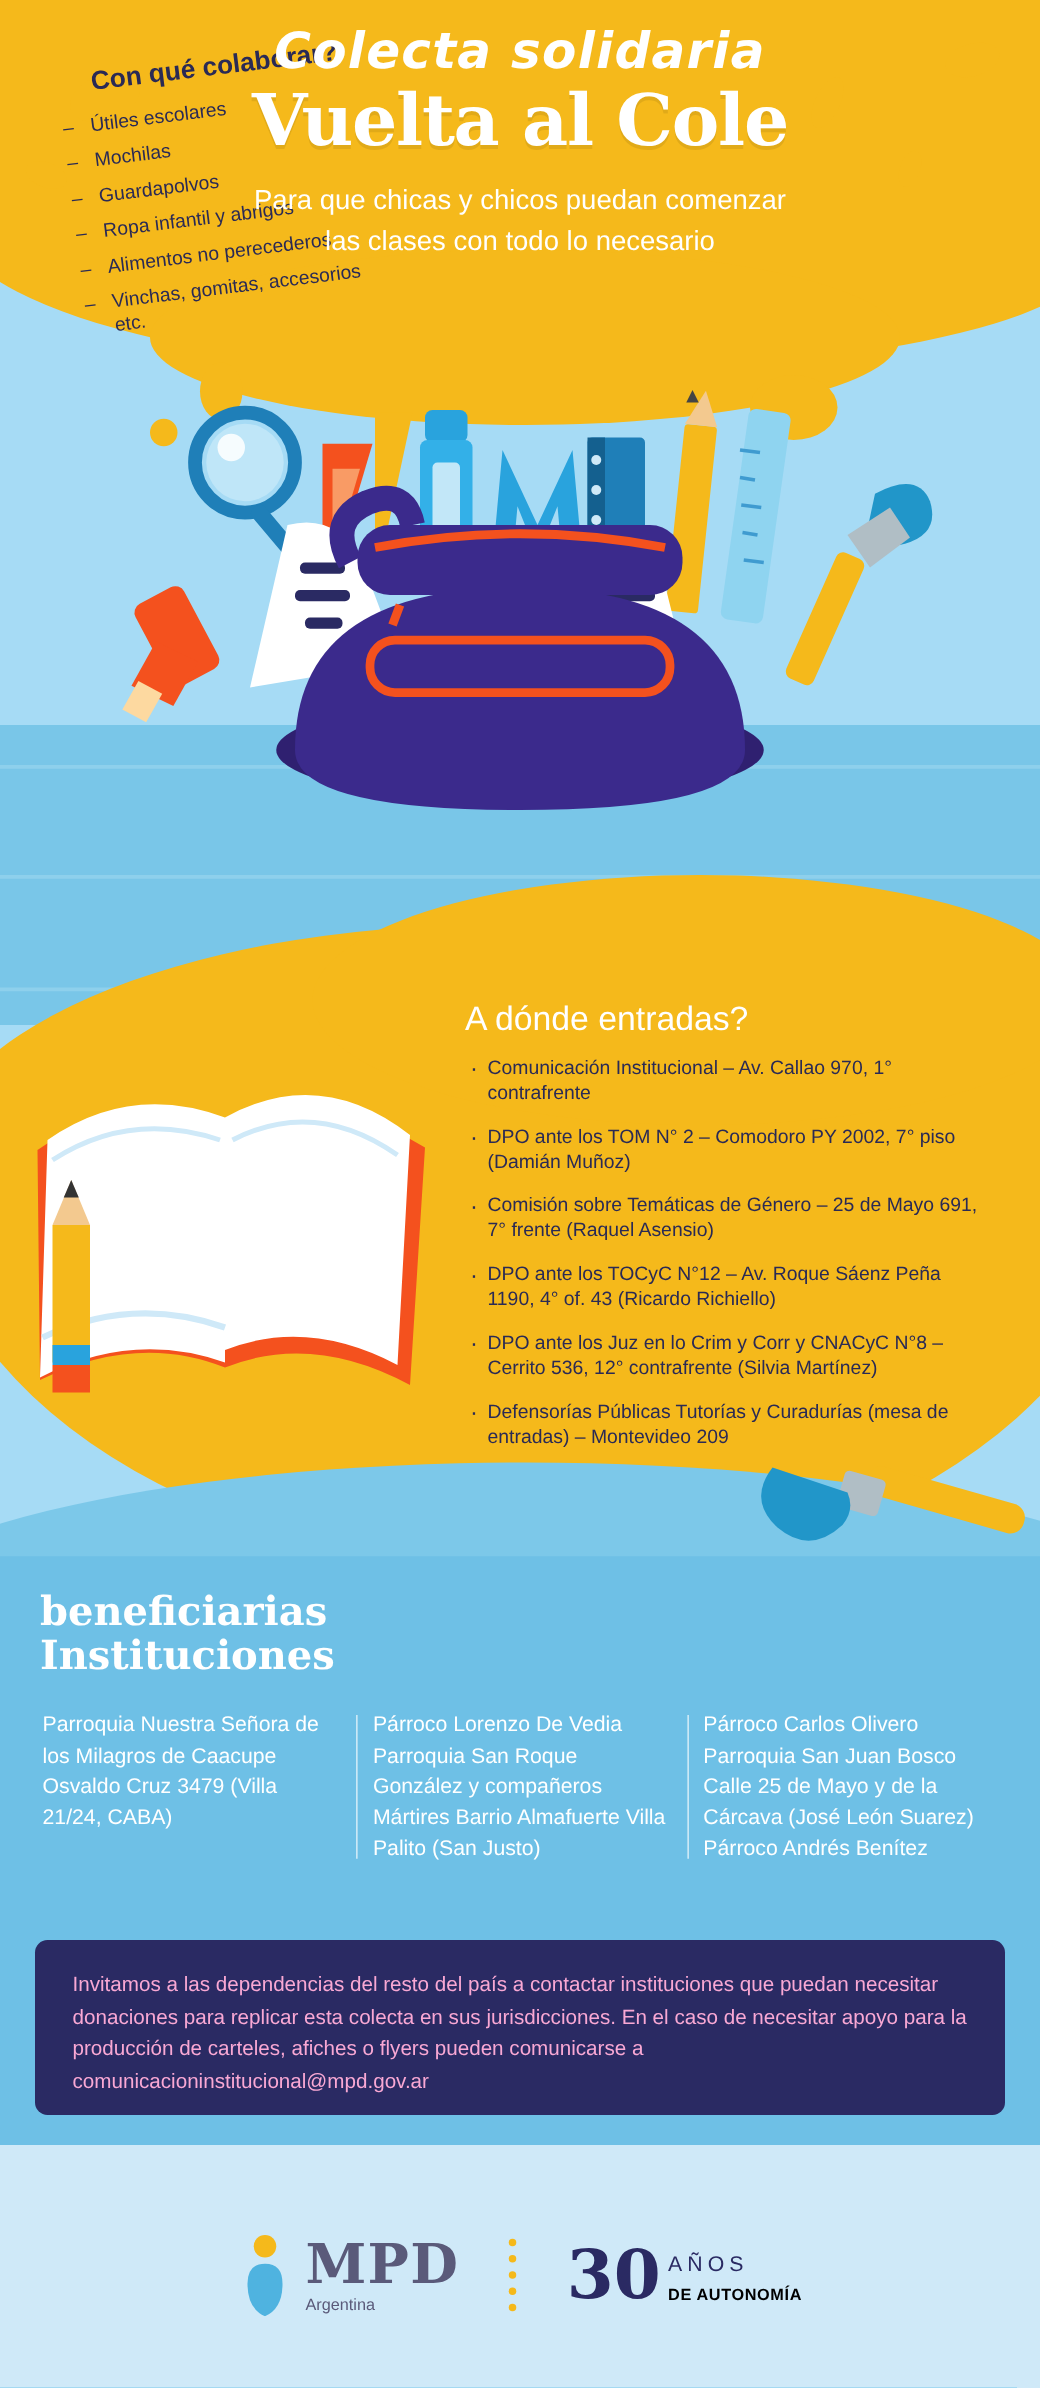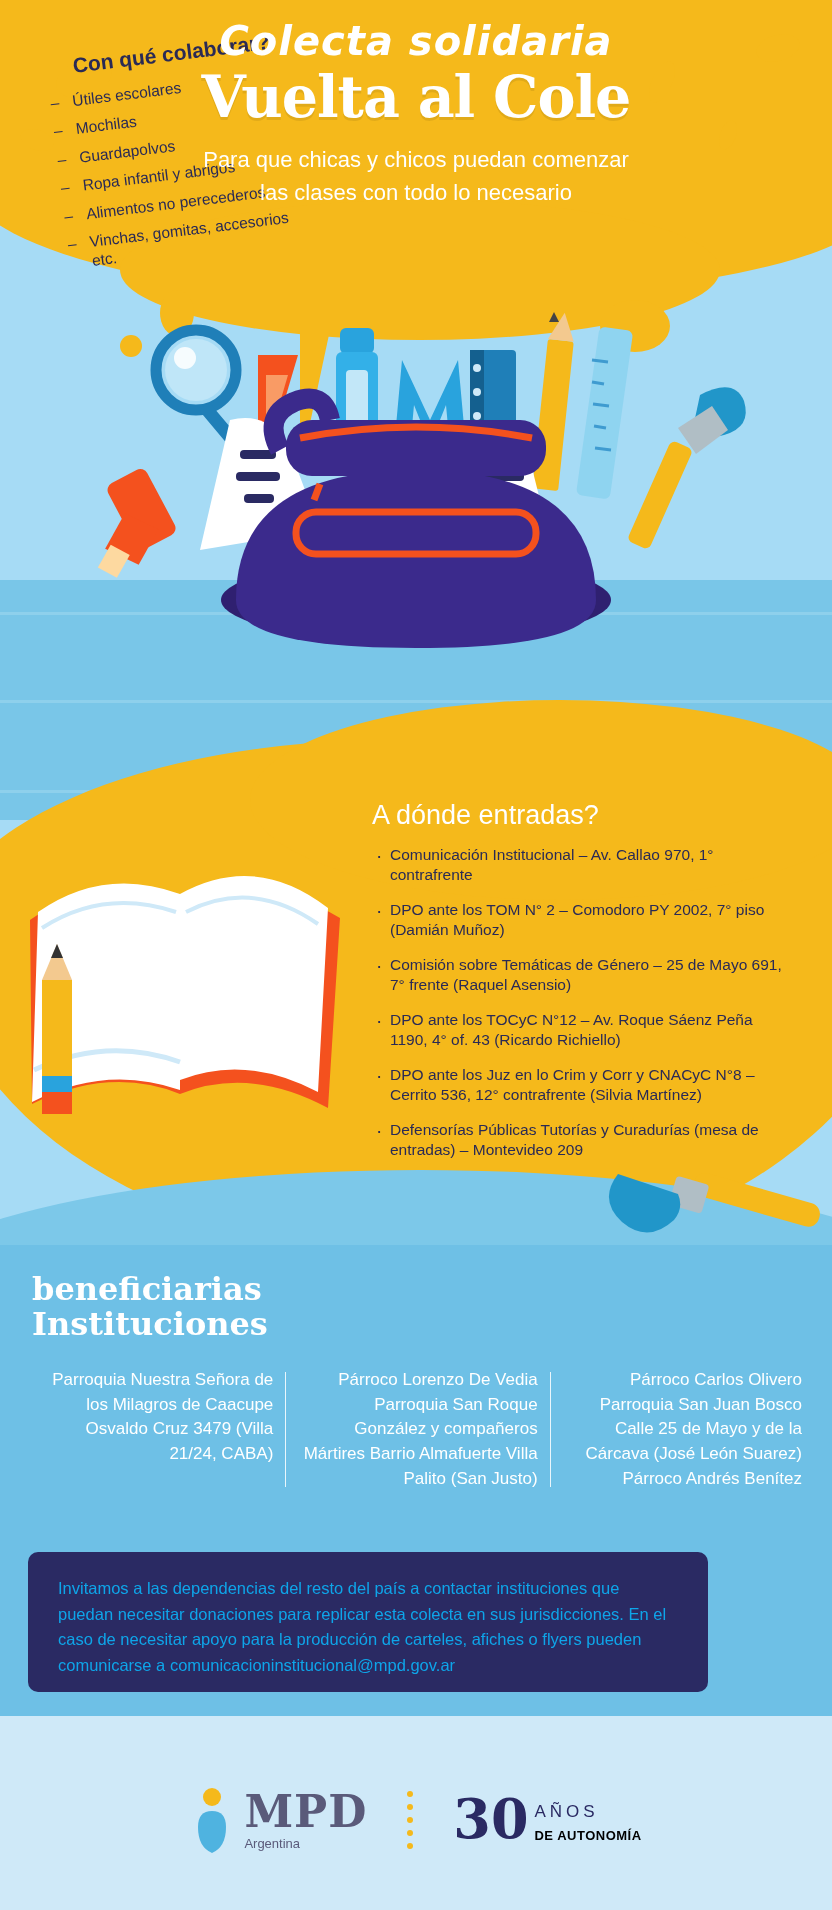--- a/index.html
+++ b/index.html
@@ -103,29 +103,29 @@
     font-size:15.5px;color:#2a2a55;line-height:1.32;
   }
   .where li:before{content:"·";position:absolute;left:2px;top:-2px;font-size:19px;color:#2a2a55;}
 
   
   .inst-title{
     position:absolute;left:32px;top:1272px;width:330px;z-index:8;
     font-family:"DejaVu Serif",serif;font-size:32px;font-weight:bold;color:#ffffff;line-height:1.1;
   }
   .inst-cols{position:absolute;left:22px;top:1368px;width:792px;z-index:8;display:flex;}
-  .inst-col{flex:1;text-align:right;color:#ffffff;font-size:17px;line-height:1.45;padding:0 12px;}
+  .inst-col{flex:1;text-align:left;color:#ffffff;font-size:17px;line-height:1.45;padding:0 12px;}
   .inst-divider{width:1px;background:rgba(255,255,255,.85);margin:4px 0;}
 
   
   .navybox{
-    position:absolute;left:28px;top:1552px;width:680px;height:140px;
+    position:absolute;left:28px;top:1552px;width:776px;height:140px;
     background:#2a2a63;border-radius:10px;z-index:8;
     box-sizing:border-box;padding:24px 30px;
-    color:#0ea5e9;font-size:16.5px;line-height:1.55;
+    color:#f9a8d4;font-size:16.5px;line-height:1.55;
   }
 
   
   .logos{position:absolute;left:0;top:1740px;width:832px;height:160px;z-index:9;
     display:flex;align-items:center;justify-content:center;gap:40px;}
   .mpd{display:flex;align-items:center;gap:10px;}
   .mpd-text{line-height:1;}
   .mpd-main{font-family:"DejaVu Serif",serif;font-size:44px;font-weight:bold;color:#5a5a7a;letter-spacing:1px;}
   .mpd-sub{font-size:13px;color:#5a5a7a;margin-top:3px;}
   .dots{display:flex;flex-direction:column;gap:7px;}

